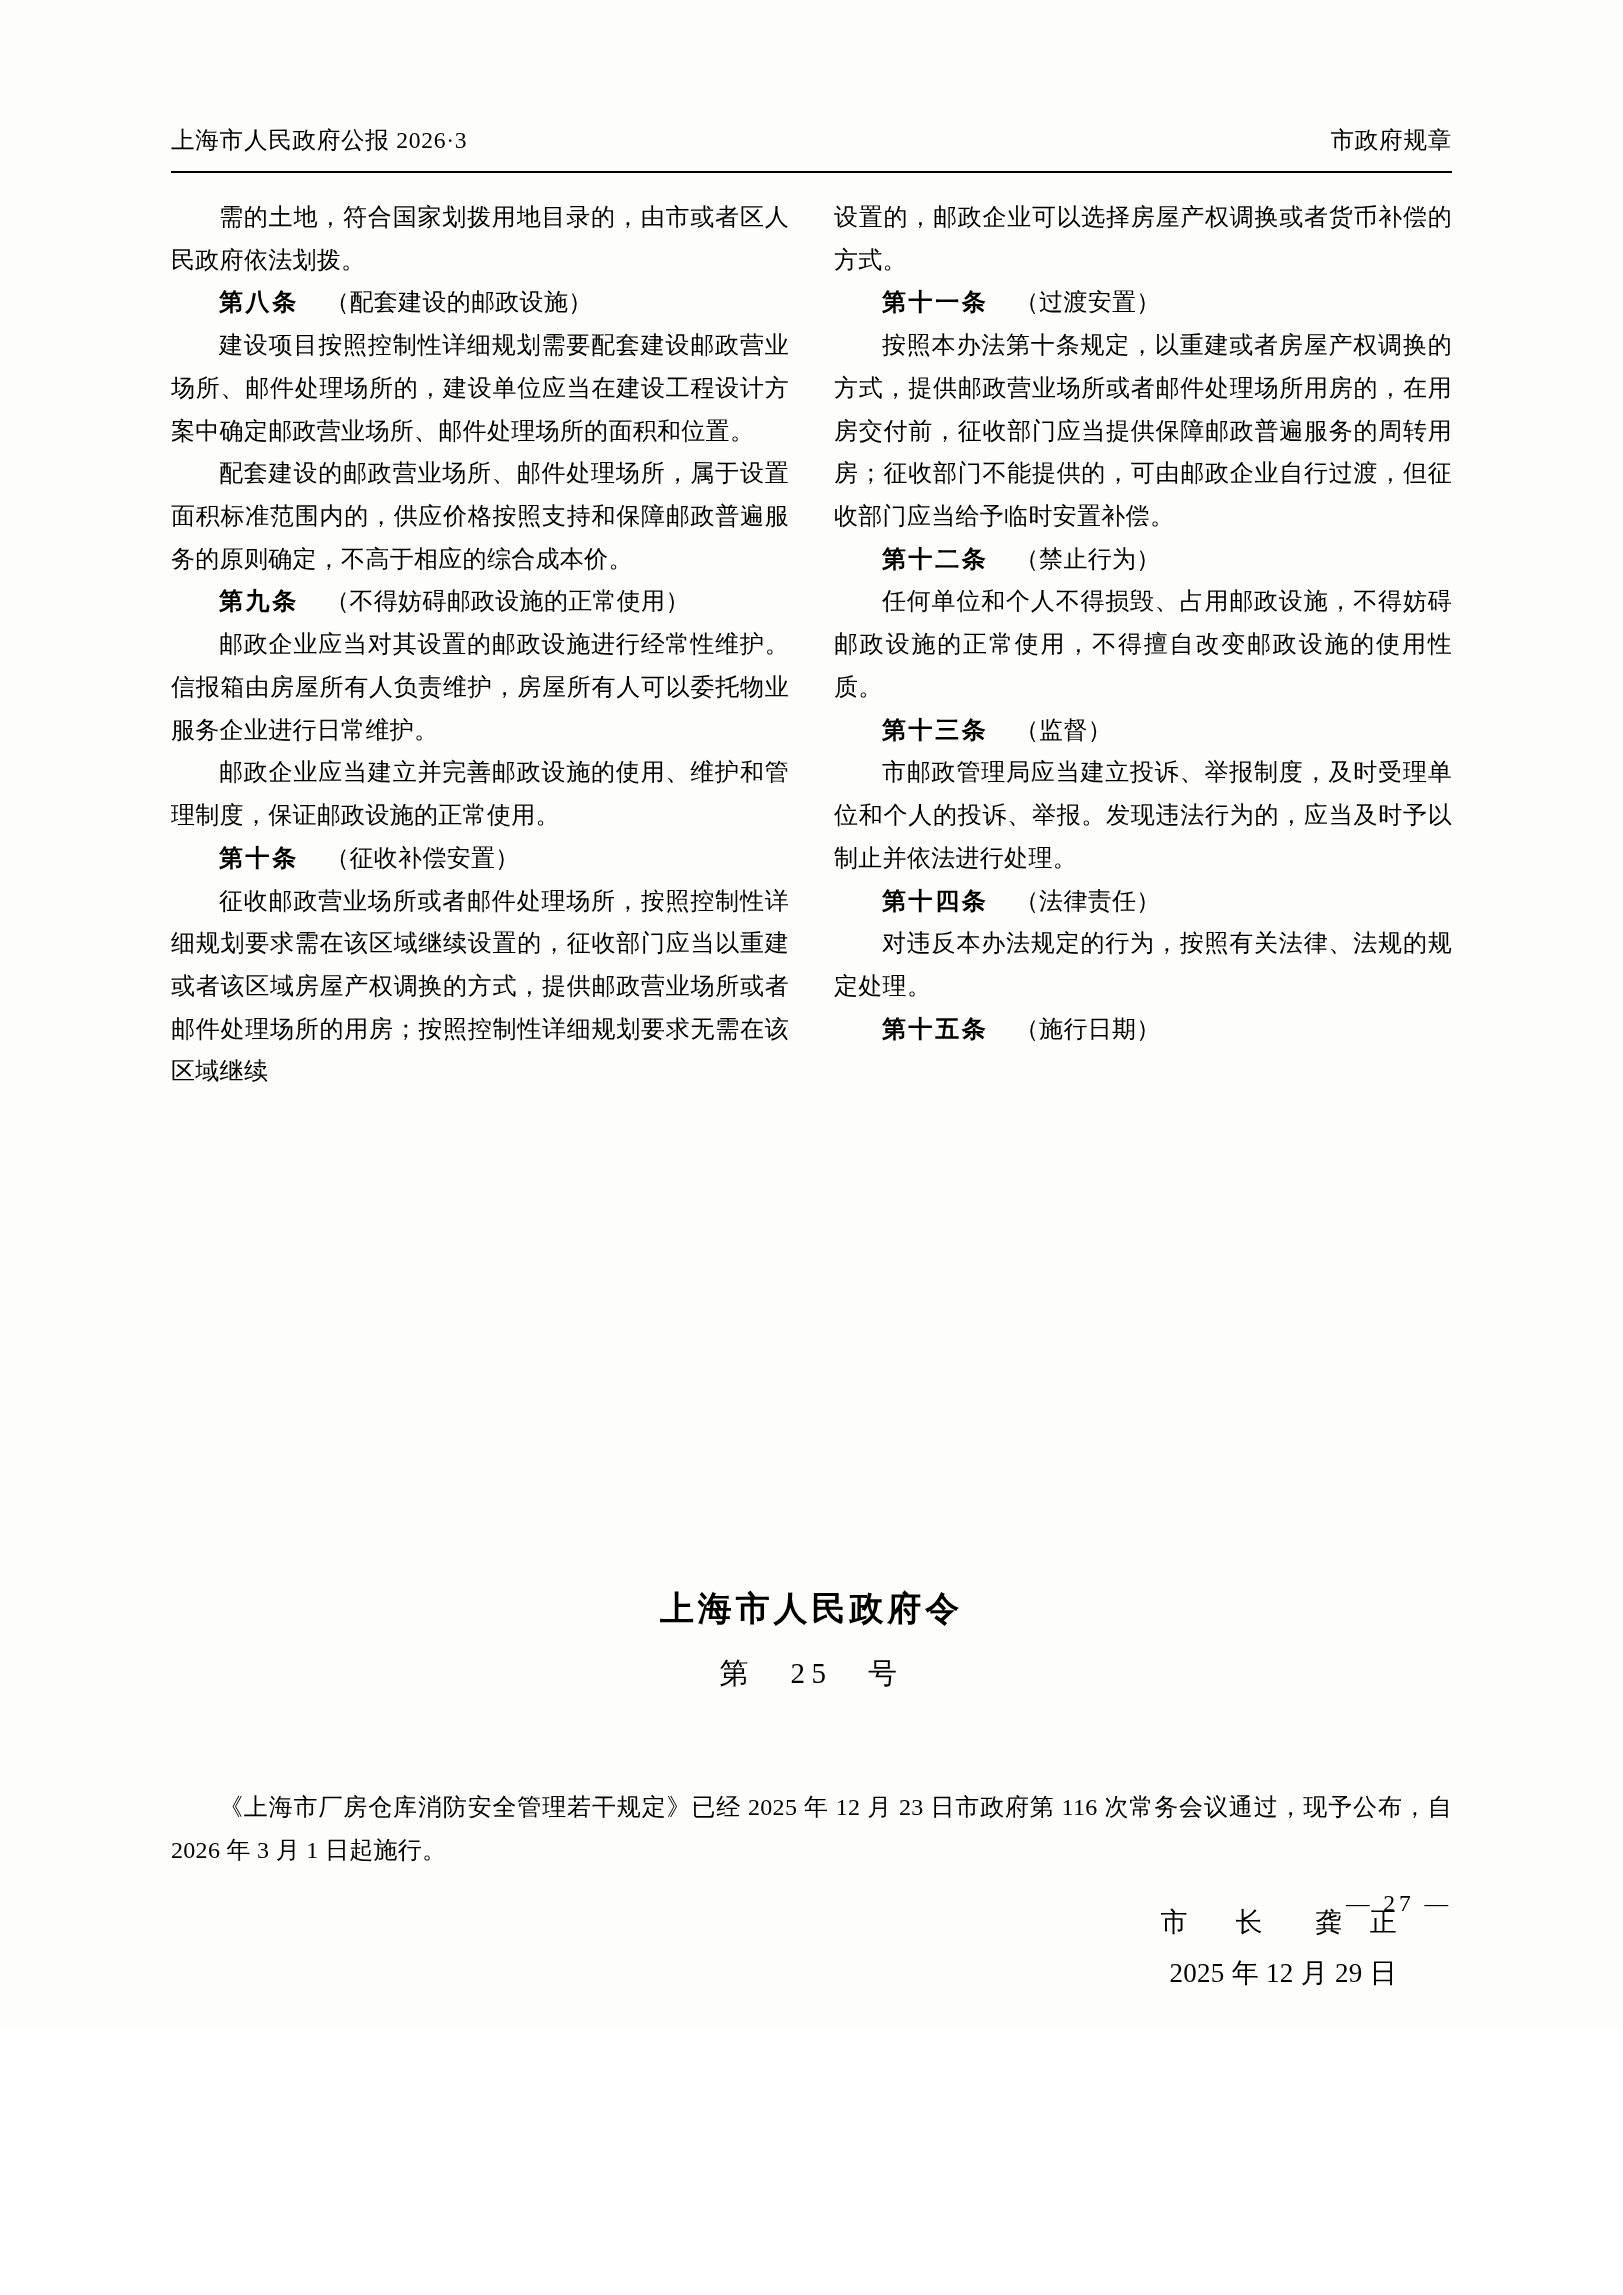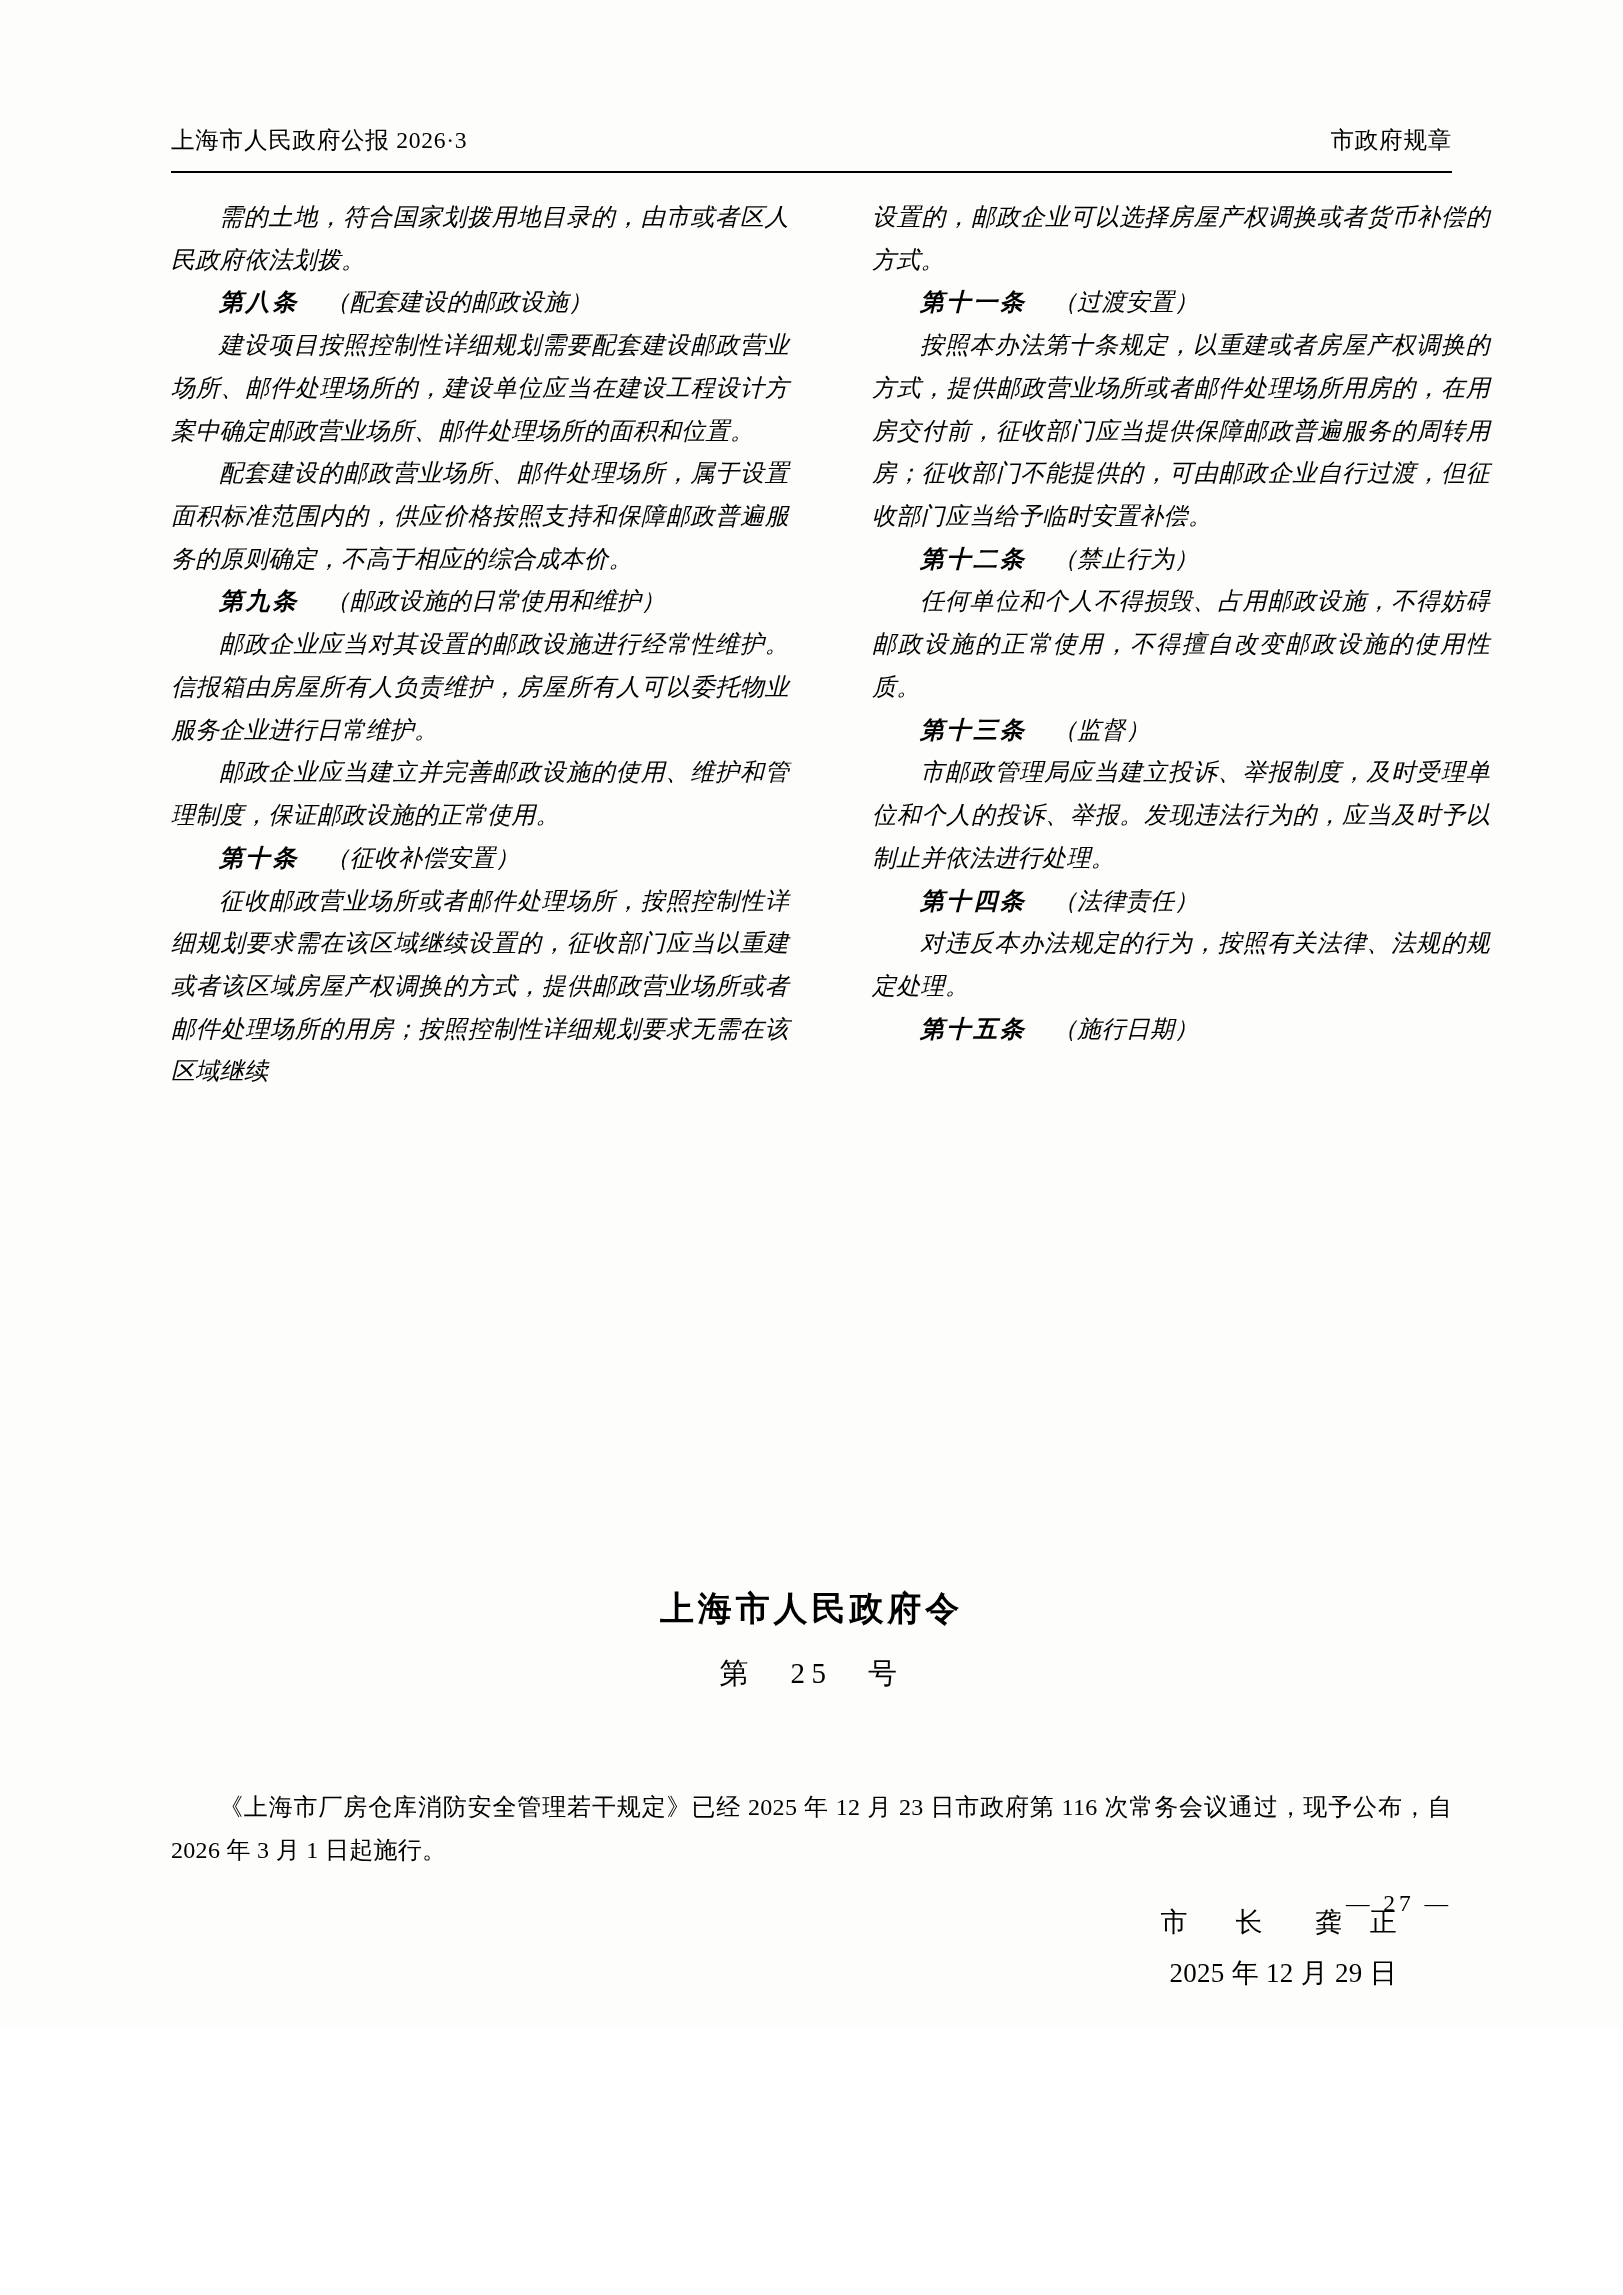--- a/index.html
+++ b/index.html
@@ -39,22 +39,21 @@
     height: 2px;
     background: #000;
   }
   
   .columns {
     position: absolute;
     top: 196px;
     left: 171px;
     right: 171px;
     display: flex;
-    gap: 83px;
-    font-style: italic;
+    gap: 45px;
   }
   .col {
     width: 618px;
     flex: 0 0 618px;
   }
   p.para {
     margin: 0 0 0 0;
     font-size: 24px;
     line-height: 1.78;
     text-align: justify;
@@ -141,21 +140,21 @@
   <div class="columns">
 
     <div class="col">
       <p class="para indent">需的土地，符合国家划拨用地目录的，由市或者区人民政府依法划拨。</p>
       <p class="article">
         <span class="art-no">第八条</span><span class="art-title">（配套建设的邮政设施）</span>
       </p>
       <p class="para indent">建设项目按照控制性详细规划需要配套建设邮政营业场所、邮件处理场所的，建设单位应当在建设工程设计方案中确定邮政营业场所、邮件处理场所的面积和位置。</p>
       <p class="para indent">配套建设的邮政营业场所、邮件处理场所，属于设置面积标准范围内的，供应价格按照支持和保障邮政普遍服务的原则确定，不高于相应的综合成本价。</p>
       <p class="article">
-        <span class="art-no">第九条</span><span class="art-title">（邮政设施的日常使用和维护）</span>
+        <span class="art-no">第九条</span><span class="art-title">（不得妨碍邮政设施的正常使用）</span>
       </p>
       <p class="para indent">邮政企业应当对其设置的邮政设施进行经常性维护。信报箱由房屋所有人负责维护，房屋所有人可以委托物业服务企业进行日常维护。</p>
       <p class="para indent">邮政企业应当建立并完善邮政设施的使用、维护和管理制度，保证邮政设施的正常使用。</p>
       <p class="article">
         <span class="art-no">第十条</span><span class="art-title">（征收补偿安置）</span>
       </p>
       <p class="para indent">征收邮政营业场所或者邮件处理场所，按照控制性详细规划要求需在该区域继续设置的，征收部门应当以重建或者该区域房屋产权调换的方式，提供邮政营业场所或者邮件处理场所的用房；按照控制性详细规划要求无需在该区域继续</p>
     </div>
 
     <div class="col">

